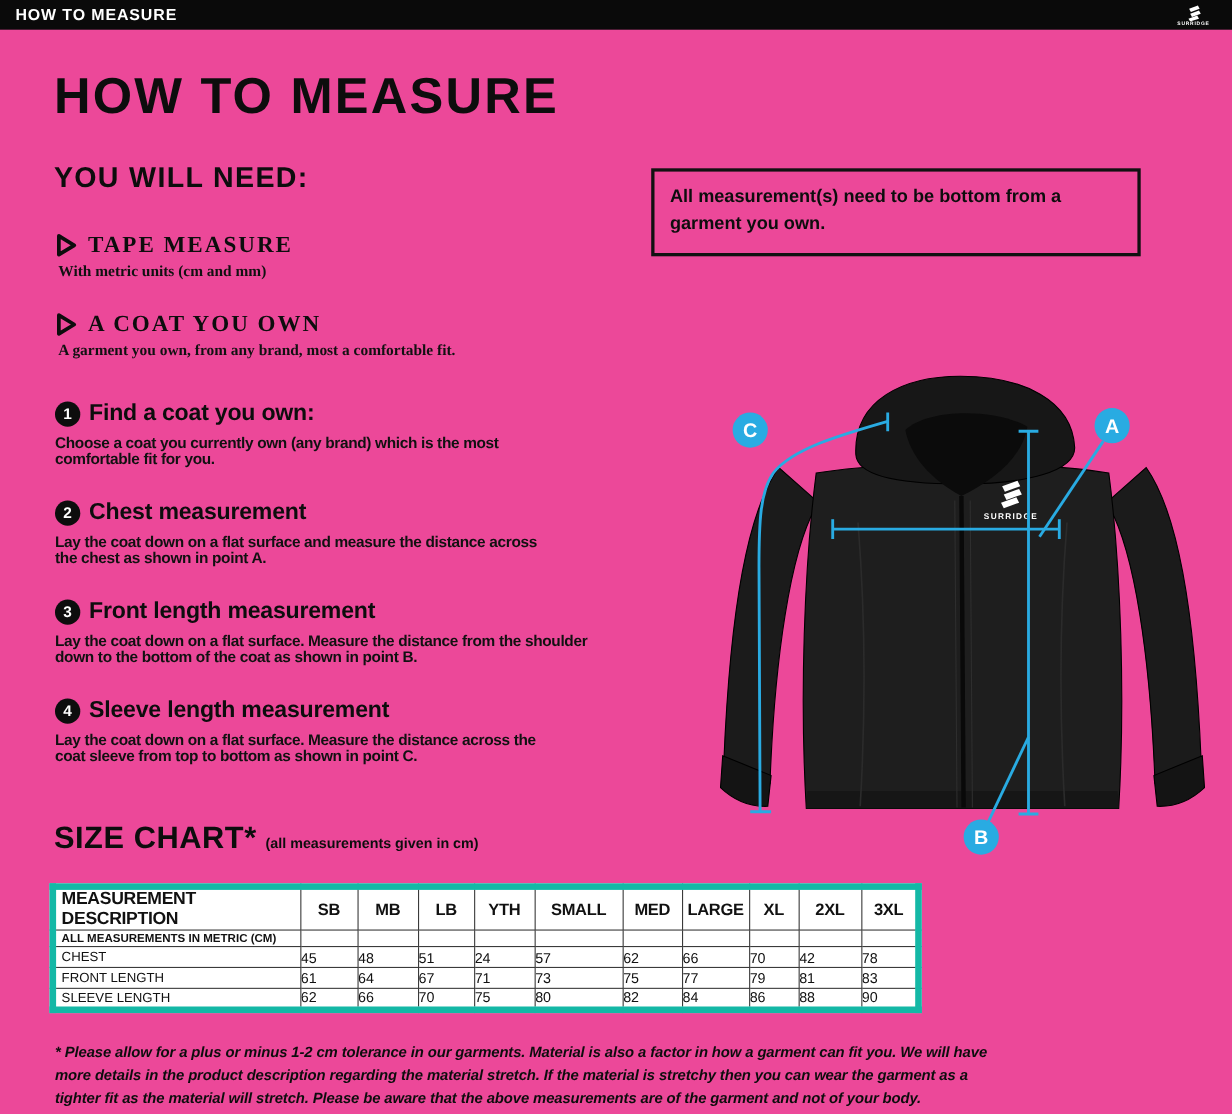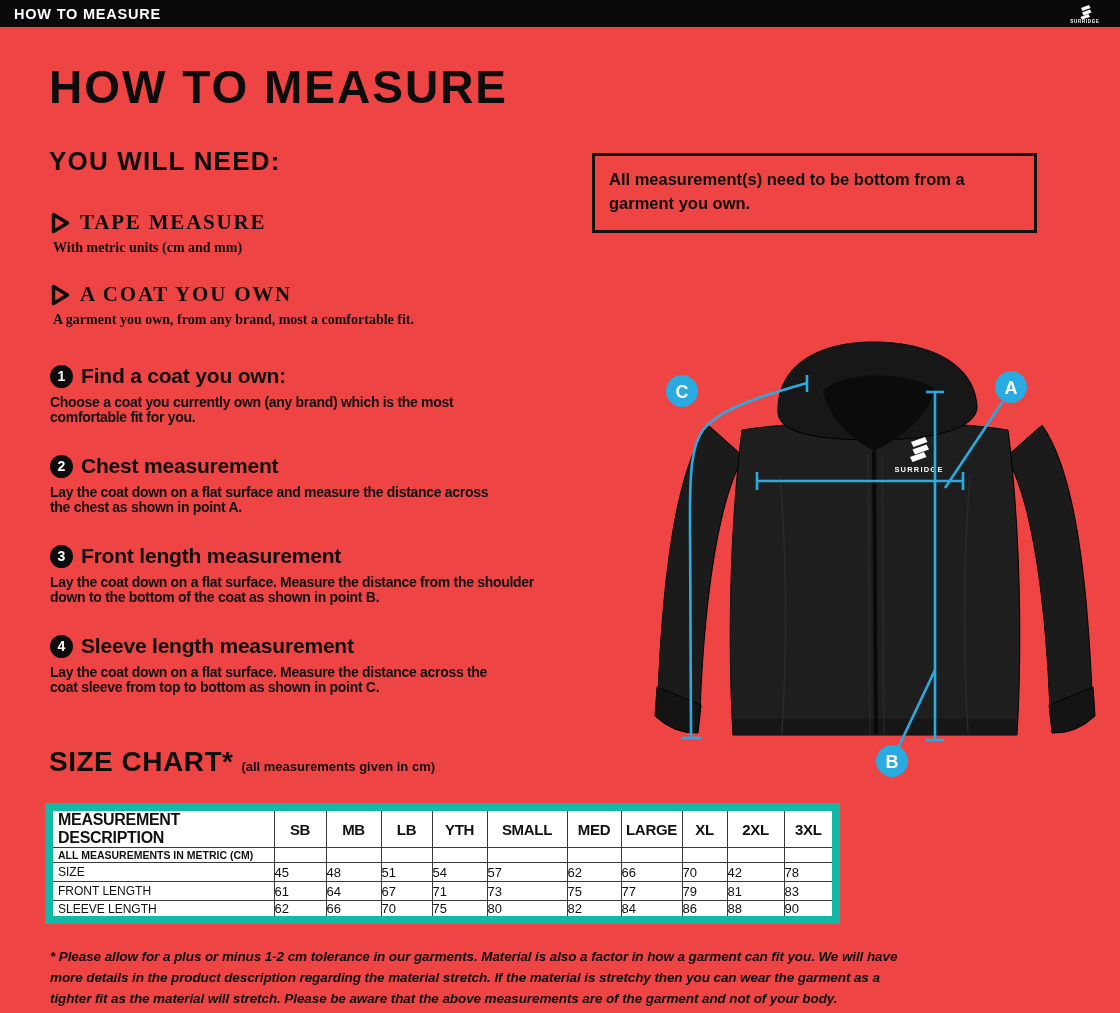--- a/index.html
+++ b/index.html
@@ -1,18 +1,18 @@
 <!DOCTYPE html>
 <html><head>
 <meta charset="utf-8">
 <style>
   * { margin:0; padding:0; box-sizing:border-box; }
   html,body { background:#ffffff; }
   .page {
-    position:relative; width:1120px; height:1013px; background:#ef4444;
+    position:relative; width:1120px; height:1013px; background:#ec4899;
     font-family:"Liberation Sans", sans-serif; color:#111; overflow:hidden;
   }
   
   .topbar {
     position:absolute; left:0; top:0; width:1120px; height:27px;
     background:#0a0a0a; display:flex; align-items:center;
   }
   .topbar-title {
     color:#fff; font-size:14.5px; font-weight:700; letter-spacing:.8px;
     padding-left:14px;
@@ -62,21 +62,21 @@
   .jacket-wrap { position:absolute; left:630px; top:335px; width:490px; height:470px; }
   
   .size-chart-head { position:absolute; left:49px; top:746px; display:flex; align-items:baseline; }
   .size-chart-title { font-size:28px; font-weight:700; letter-spacing:.5px; color:#0d0d0d; }
   .size-chart-sub { font-size:13px; font-weight:700; margin-left:8px; color:#0d0d0d; }
   table.size-table {
     position:absolute; left:45px; top:803px; border-collapse:collapse;
     table-layout:fixed; width:789px; background:#fff;
   }
   .size-table td, .size-table th { border:1px solid #3a3a3a; overflow:hidden; }
-  .size-table { border:8px solid #14b8a6; }
+  .size-table { border:6px solid #14b8a6; }
   .size-table tr.hdr th { height:29px; font-size:15px; font-weight:700; letter-spacing:-.3px; text-align:center; }
   .size-table tr.hdr th.desc { text-align:left; padding-left:5px; font-size:16px; }
   .size-table tr.metric td { height:15px; font-size:10.5px; font-weight:700; text-align:left; padding-left:5px; }
   .size-table tr.data td { height:19px; font-size:13px; }
   .size-table tr.data td.lbl { text-align:left; padding-left:5px; font-size:12px; font-weight:400; }
   
   .footnote { position:absolute; left:50px; top:946px; width:1065px; }
   .footnote-line { font-size:13.5px; font-weight:700; font-style:italic; letter-spacing:-.1px; line-height:21px; white-space:nowrap; color:#0d0d0d; }
 </style>
 </head>
@@ -265,25 +265,25 @@
           <td></td>
           <td></td>
           <td></td>
           <td></td>
           <td></td>
           <td></td>
           <td></td>
           <td></td>
     </tr>
     <tr class="data">
-      <td class="lbl">SIZE</td>
+      <td class="lbl">CHEST</td>
       <td>45</td>
       <td>48</td>
       <td>51</td>
-      <td>54</td>
+      <td>24</td>
       <td>57</td>
       <td>62</td>
       <td>66</td>
       <td>70</td>
       <td>42</td>
       <td>78</td>
     </tr>
     <tr class="data">
       <td class="lbl">FRONT LENGTH</td>
       <td>61</td>

